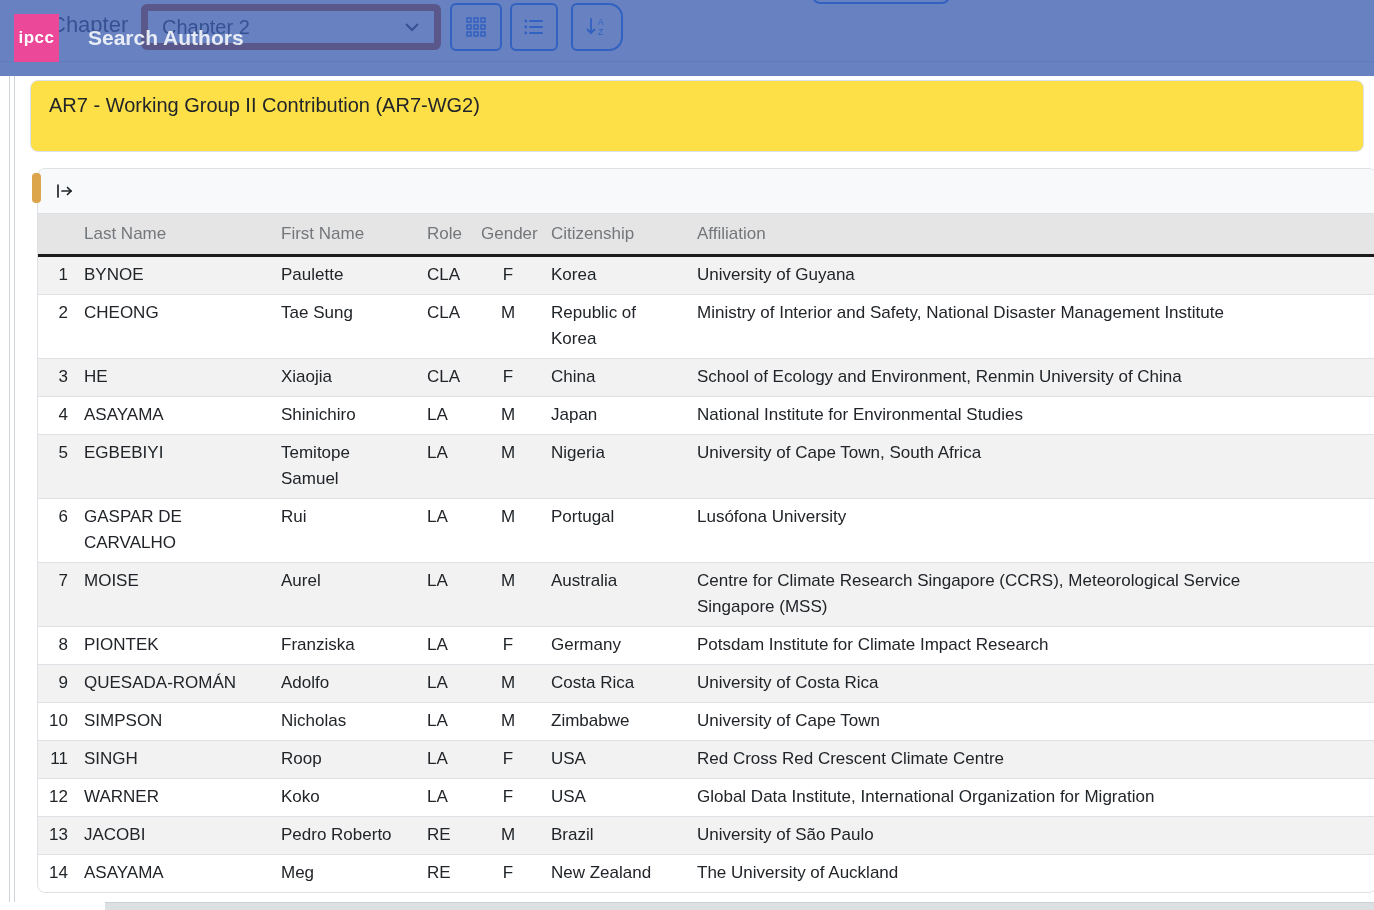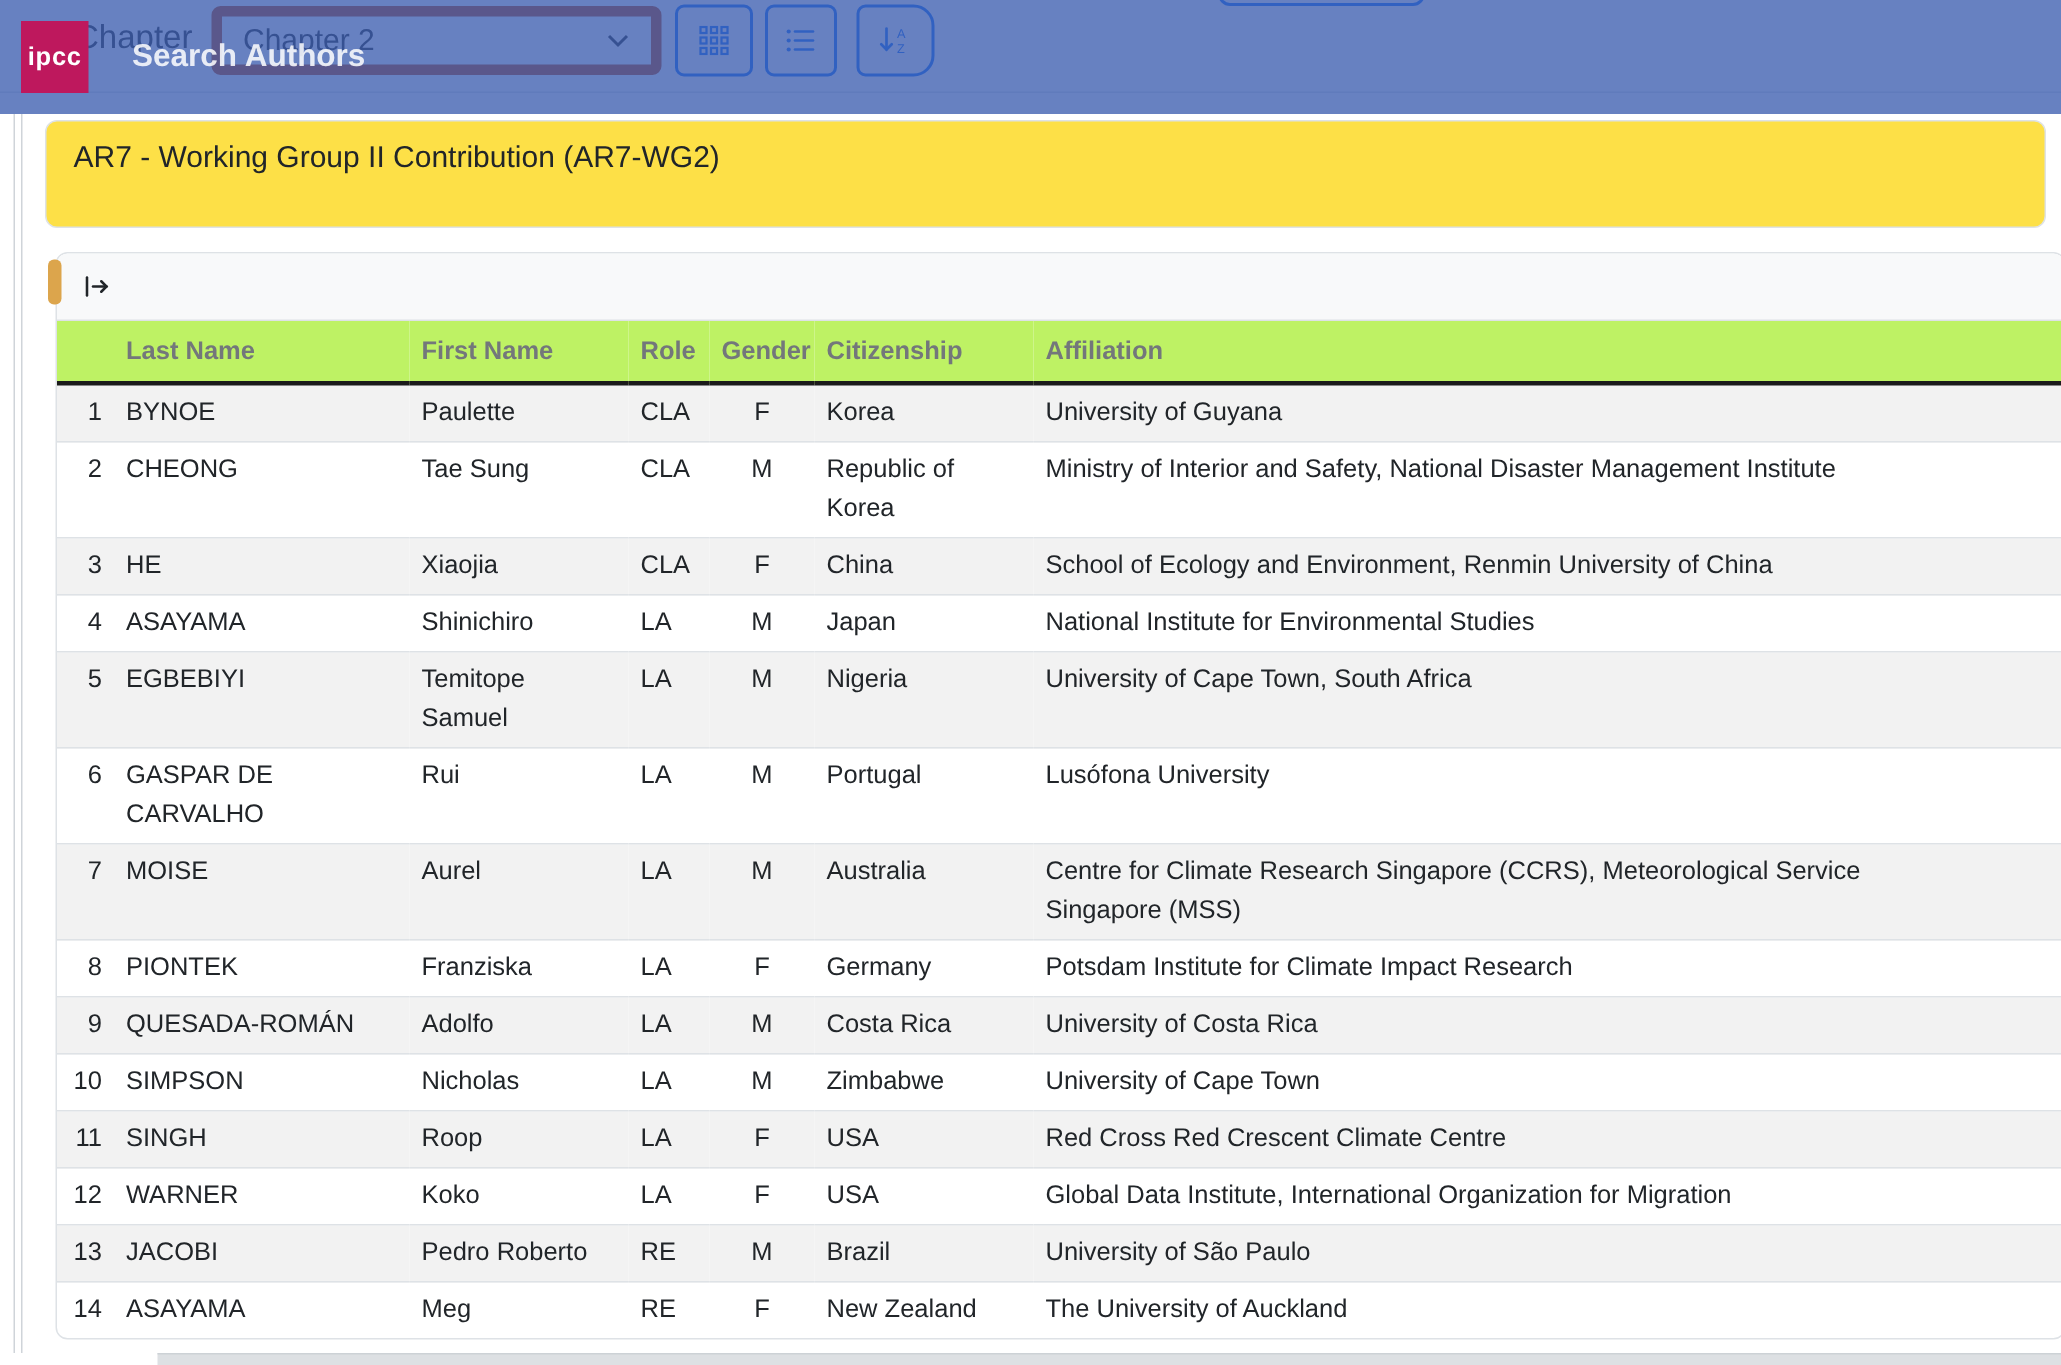--- a/index.html
+++ b/index.html
@@ -21,21 +21,21 @@
              justify-content:center; cursor:pointer; }
   .iconbtn.b1 { left:450px; }
   .iconbtn.b2 { left:510px; width:48px; }
   .iconbtn.b3 { left:571px; border-top-right-radius:14px; border-bottom-right-radius:14px; }
   .sliver-btn { position:absolute; left:812px; top:-41px; width:138px; height:45px;
                 border:2px solid #0d6efd; border-radius:8px; background:#fff; cursor:pointer; }
   .topbar-overlay { position:absolute; inset:0; background:rgba(60,94,175,0.78);
                     pointer-events:none; }
   .brand { position:absolute; left:0; top:0; width:100%; height:76px; pointer-events:none; }
   .logo { position:absolute; left:14px; top:14px; width:45px; height:48px;
-          background:#be185d; color:#fff; display:flex; align-items:center;
+          background:#ec4899; color:#fff; display:flex; align-items:center;
           justify-content:center; font-size:17px; font-weight:bold; letter-spacing:0.5px; }
   .app-title { position:absolute; left:88px; top:26px; font-size:21px; font-weight:bold;
                color:rgba(255,255,255,0.85); }
 
   
   .left-track { position:absolute; left:9px; top:76px; height:826px; width:6px;
                 border-left:1px solid #cfd4d9; border-right:1px solid #cfd4d9; background:#fff; }
   .bottom-track { position:absolute; left:105px; bottom:0; width:1269px; height:8px;
                   background:#dde0e3; border-top:1px solid #cdd2d6; }
   .accent-marker { position:absolute; left:32px; top:173px; width:9px; height:30px;
@@ -56,22 +56,22 @@
                 border:1px solid #dee2e6; border-radius:8px; overflow:hidden; }
   .chapter-band { background:#f8f9fa; border-bottom:1px solid #dee2e6; padding:14px 0;
                   display:flex; align-items:center; }
   .chapter-band .band-icon { margin-left:18px; display:flex; }
   .chapter-band .band-title { margin-left:11px; font-size:19px; color:#212529; }
 
   table { border-collapse:collapse; table-layout:fixed; width:1338px; }
   .col-num { width:38px; } .col-last_name { width:197px; } .col-first_name { width:146px; }
   .col-role { width:54px; } .col-gender { width:70px; } .col-citizenship { width:146px; }
   .col-affiliation { width:687px; }
-  th { font-weight:bold; color:#73777b; font-size:17px; text-align:left;
-       padding:7px 8px; line-height:26px; border-bottom:3px solid #1b1b1b; background:#bef264; }
+  th { font-weight:normal; color:#73777b; font-size:17px; text-align:left;
+       padding:7px 8px; line-height:26px; border-bottom:3px solid #1b1b1b; background:#e5e5e5; }
   td { font-size:17px; color:#212529; padding:5px 8px 6px; line-height:26px;
        vertical-align:top; border-bottom:1px solid #dee2e6; }
   tbody tr:nth-child(odd) { background:#f2f2f2; }
   tbody tr:last-child td { border-bottom:none; }
   .td-num { text-align:right; }
   .th-gender, .td-gender { text-align:center; }
   .td-first_name { padding-right:22px; }
   .td-citizenship { padding-right:20px; }
   .td-affiliation { padding-right:60px; }
 </style>

